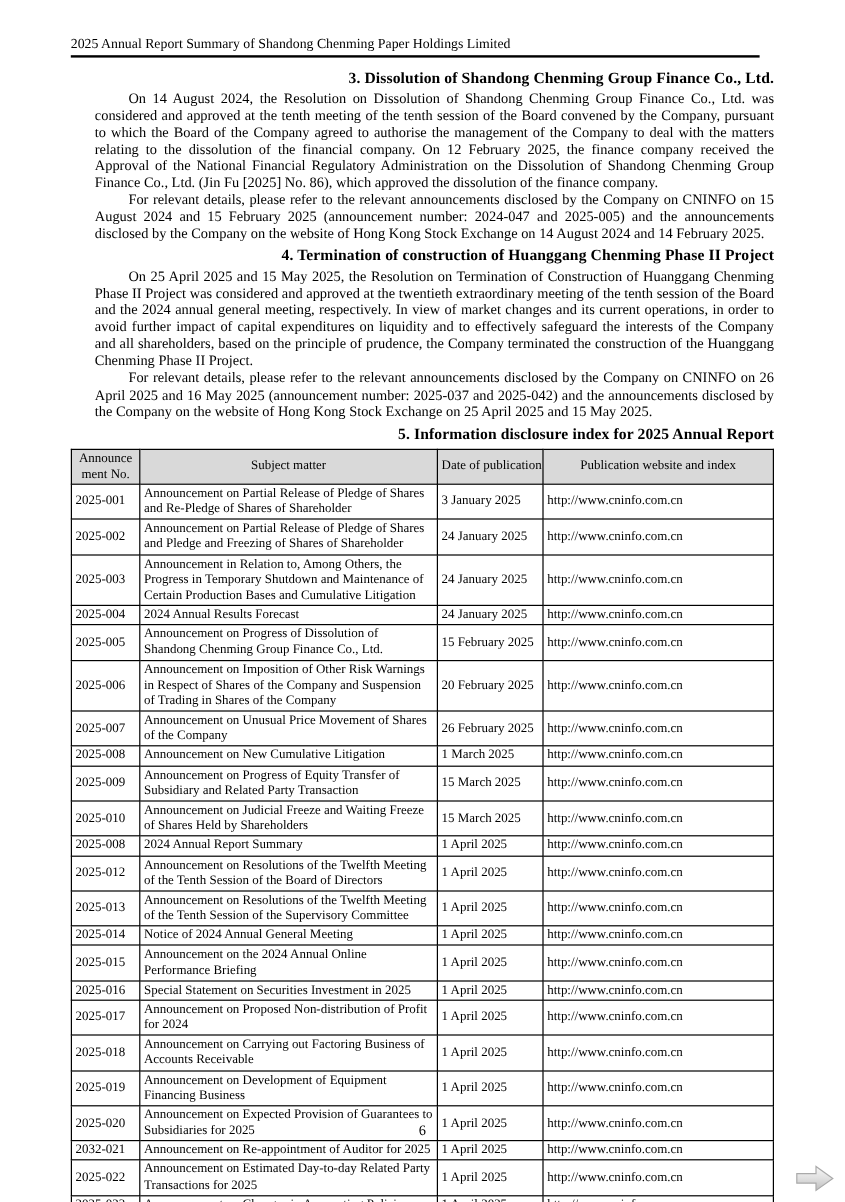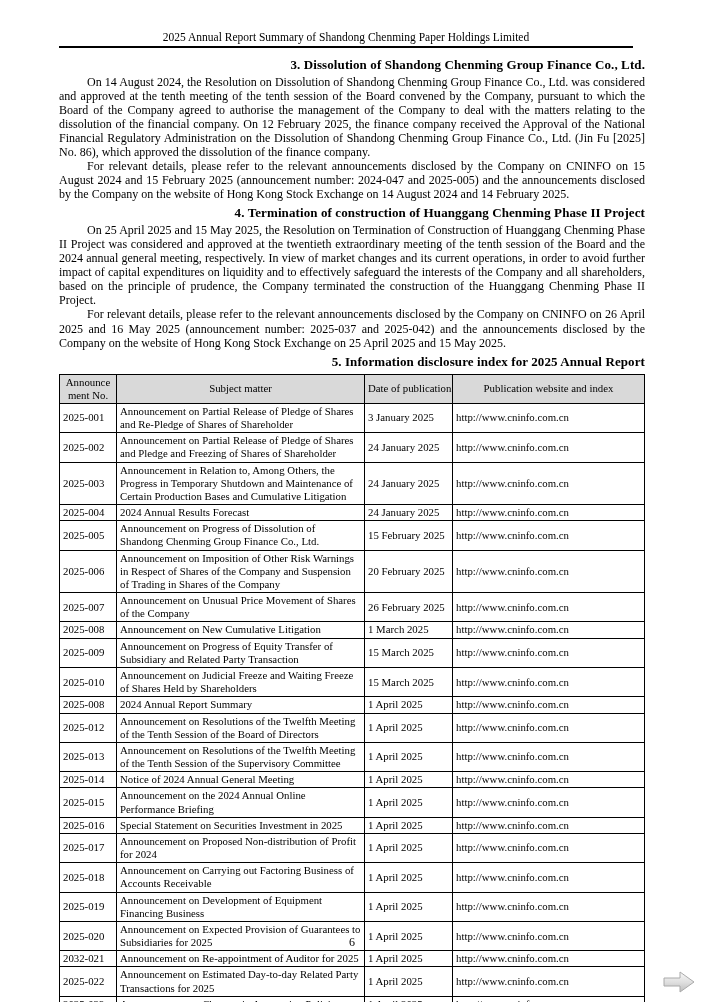--- a/index.html
+++ b/index.html
@@ -8,35 +8,35 @@
     width:704px; height:1002px;
     font-family:"Liberation Serif", serif;
     color:#000;
   }
   .page { position:relative; width:704px; height:1002px; overflow:hidden; background:#fff; }
 
   .header-band {
     position:absolute; top:31px; left:59px; right:71px;
     border-bottom:2px solid #000;
     padding-bottom:3px;
-    text-align:center;
+    text-align:left;
     font-size:11.5px;
   }
 
   .content { position:absolute; top:53px; left:59px; width:586px; }
 
   .section-heading {
     font-size:13px; font-weight:bold;
     margin:4px 0 2px 0;
     letter-spacing:0.1px;
     text-align:right;
   }
   .body-para {
     font-size:12px; line-height:1.17;
-    text-align:justify; text-indent:28px;
+    text-align:justify; text-indent:28px;margin-left:20px;
   }
 
   table.disclosure {
     border-collapse:collapse;
     width:100%;
     margin-top:4px;
     font-size:10.8px;
     line-height:1.22;
     table-layout:fixed;
   }

